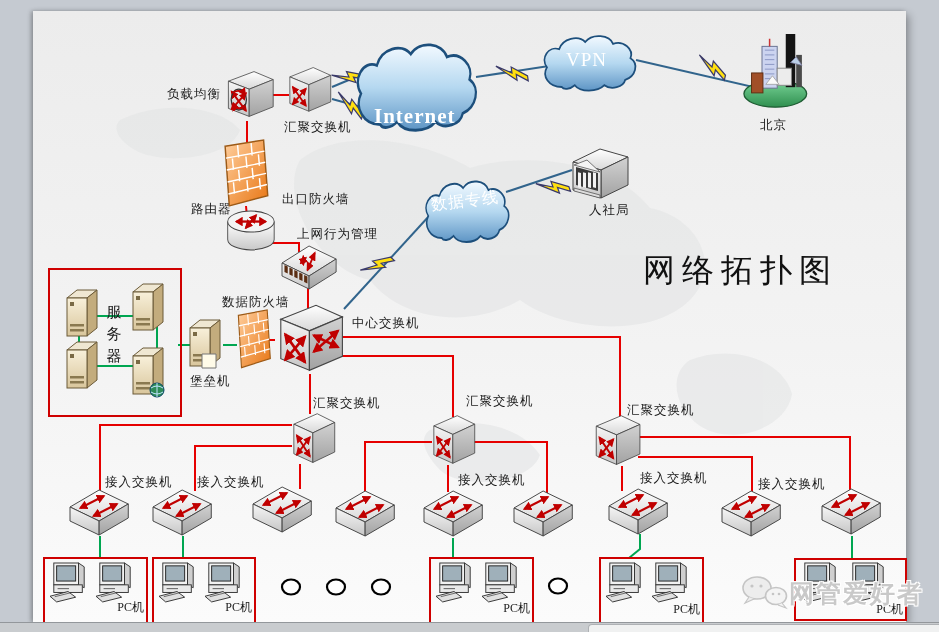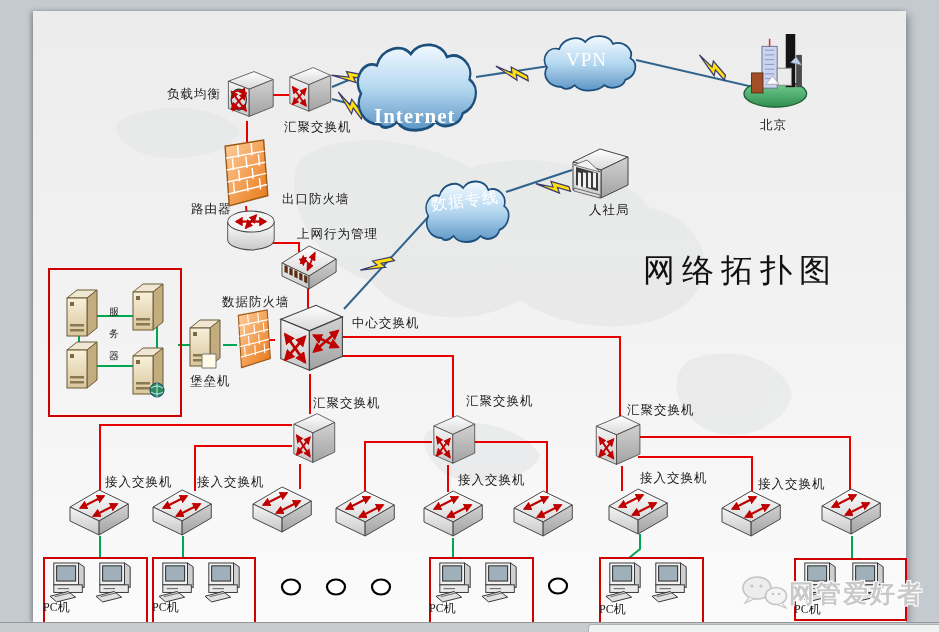--- a/index.html
+++ b/index.html
@@ -4,24 +4,24 @@
 <style>
   html,body{margin:0;padding:0;}
   body{width:939px;height:632px;overflow:hidden;background:#c5cad1;
        font-family:"Liberation Serif","DejaVu Serif",serif;position:relative;}
   .canvas{position:absolute;left:33px;top:11px;width:873px;height:611px;
           background:linear-gradient(180deg,#ececec 0%,#f3f3f3 55%,#fbfbfb 100%);
           box-shadow:-2px 0 4px rgba(0,0,0,.25), 3px 4px 8px rgba(0,0,0,.30);}
   .diagram-svg{position:absolute;left:0;top:0;z-index:2;}
   .lbl{position:absolute;z-index:5;font-size:12.5px;color:#1a1a1a;white-space:nowrap;letter-spacing:1px;}
   .title{position:absolute;left:643px;top:249px;font-size:32px;letter-spacing:7px;color:#111;z-index:5;}
-  .vtext{position:absolute;left:105px;top:301px;width:18px;font-size:10px;line-height:22px;
+  .vtext{position:absolute;left:105px;top:301px;width:18px;font-size:15px;line-height:22px;
          word-break:break-all;color:#1a1a1a;z-index:5;text-align:center;letter-spacing:0;}
   .redbox{position:absolute;border:2px solid #cf0000;z-index:3;background:transparent;}
-  .pclbl{position:absolute;z-index:5;font-size:12px;color:#1a1a1a;text-align:left;}
+  .pclbl{position:absolute;z-index:5;font-size:12px;color:#1a1a1a;text-align:right;}
   .watermark{position:absolute;left:789px;top:577px;z-index:9;font-size:25px;font-weight:bold;
              letter-spacing:2px;color:#c9c9c9;
              text-shadow:1px 1px 0 #fff,-1px -1px 0 #fff,1px -1px 0 #fff,-1px 1px 0 #fff;}
   .net-internet{position:absolute;left:374px;top:77px;font-size:21px;font-weight:bold;z-index:6;color:#fff;letter-spacing:1px;margin-top:27px;}
   .net-vpn{position:absolute;left:566px;top:49px;font-size:19px;z-index:6;color:#fff;letter-spacing:1px;}
   .net-dataline{position:absolute;left:431px;top:191px;font-size:16px;z-index:6;color:#fff;
                 transform:rotate(-7deg);letter-spacing:1px;}
   .bottom-strip{position:absolute;left:0;top:622px;width:939px;height:10px;background:#c9cccf;
                 border-top:1px solid #93979b;z-index:10;}
   .bottom-panel{position:absolute;left:588px;top:624px;width:351px;height:8px;background:#f0f1f1;

